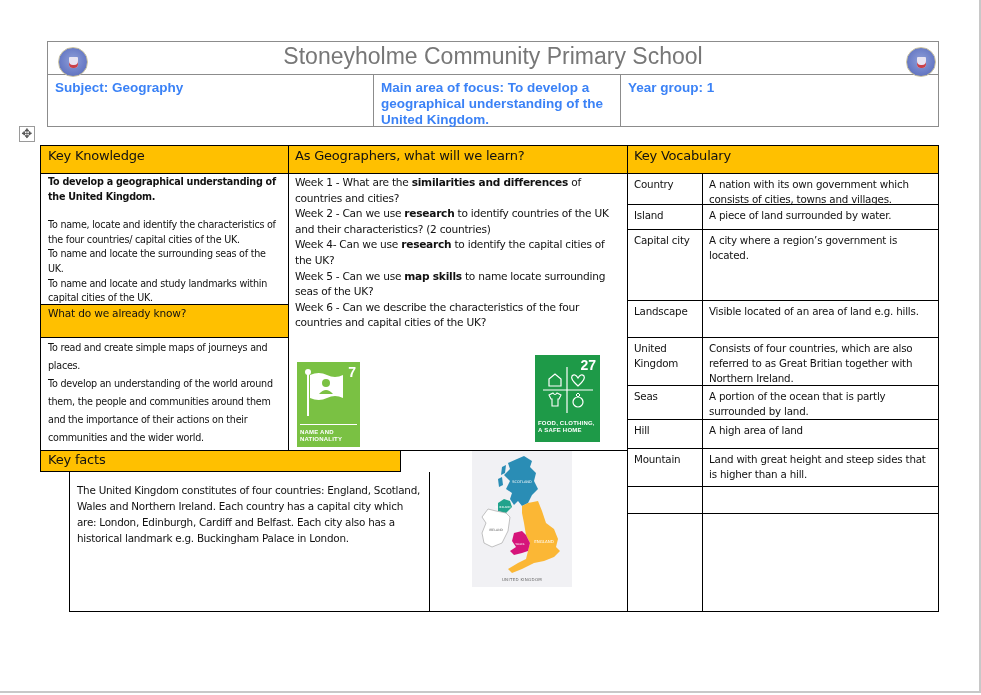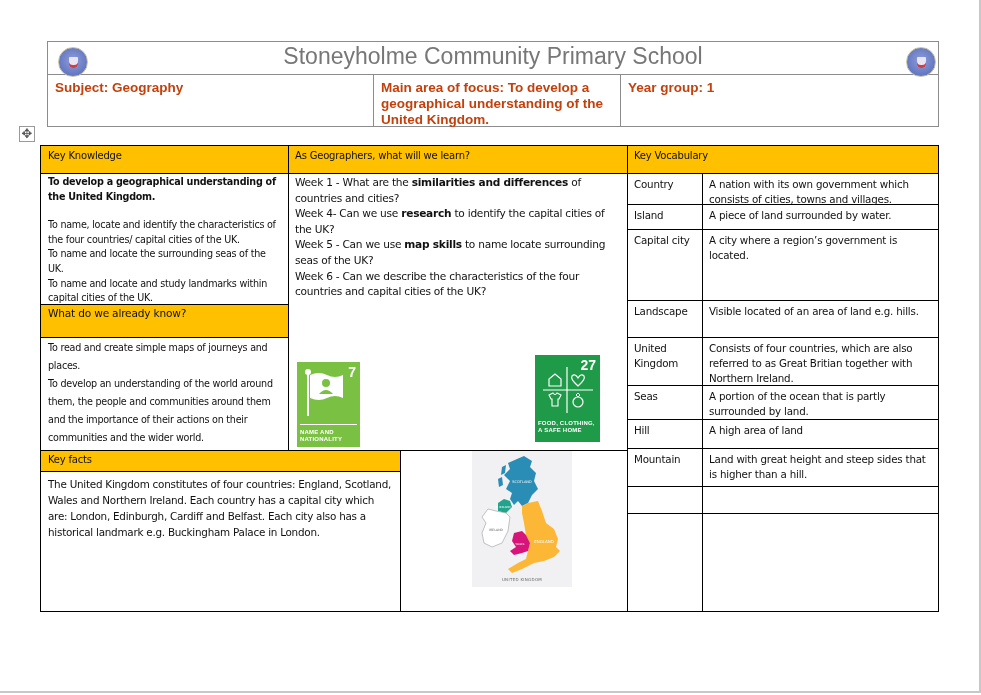--- a/index.html
+++ b/index.html
@@ -34,50 +34,50 @@
   .crest::after {
     content:""; position:absolute; left:10px; top:9px; width:9px; height:11px;
     background:#e8e4f2; border-radius:1px 1px 4px 4px;
     box-shadow: inset 0 -3px 0 #c9404a;
   }
   .crest-left { left:10px; }
   .crest-right { right:2px; }
   .hdr-cell {
     position:absolute; top:33px; height:52px; box-sizing:border-box;
     font-family:"Liberation Sans", sans-serif; font-weight:bold; font-size:13.5px;
-    color:#c2410c; line-height:16px; padding:5px 6px 0 7px;
+    color:#3b82f6; line-height:16px; padding:5px 6px 0 7px;
   }
   .hdr-subject { left:0; width:326px; border-right:1px solid #8c8c8c; }
   .hdr-focus { left:326px; width:247px; border-right:1px solid #8c8c8c; padding-left:7px; }
   .hdr-year { left:573px; width:318px; }
 
   .move-handle {
     position:absolute; left:19px; top:126px; width:16px; height:16px;
     border:1px solid #9a9a9a; box-sizing:border-box; background:#fff;
     font-size:13px; line-height:14px; text-align:center; color:#555;
   }
 
   
   .cell {
     position:absolute; box-sizing:border-box;
-    font-family:"DejaVu Sans", sans-serif; font-size:10px; color:#111;
+    font-family:"DejaVu Sans", sans-serif; font-size:13px; color:#111;
     line-height:15.2px; letter-spacing:-0.2px;
   }
   .yellow { background:#ffc000; }
   .bt { border-top:1px solid #000; }
   .bb { border-bottom:1px solid #000; }
   .bl { border-left:1px solid #000; }
   .br { border-right:1px solid #000; }
   .pad { padding:2px 5px 0 7px; }
 
   .kk-body { font-size:9.6px; line-height:14.6px; letter-spacing:-0.25px; }
   .wk-body { font-size:10.6px; line-height:15.6px; letter-spacing:-0.25px; padding:1px 5px 0 6px; }
   .wk-body b { font-weight:bold; }
   .wdk-body { font-size:9.6px; line-height:18px; letter-spacing:-0.25px; }
-  .kf-body { font-size:10.4px; line-height:16px; letter-spacing:-0.25px; padding:4px 6px 0 7px; }
+  .kf-body { font-size:10.4px; line-height:16px; letter-spacing:-0.25px; padding:10px 6px 0 7px;margin-left:29px; }
   .vocab { font-size:10.3px; line-height:15px; letter-spacing:-0.2px; padding:3px 4px 0 6px; }
   .vocab-term { padding-left:6px; }
 
   
   .badge7 {
     position:absolute; left:297px; top:362px; width:63px; height:85px; background:#7ac143;
   }
   .badge27 {
     position:absolute; left:535px; top:355px; width:65px; height:87px; background:#1e9a48;
   }
@@ -136,20 +136,21 @@
 <div class="cell bl br wdk-body pad" style="left:40px; top:338px; width:249px; height:112px; padding-top:1px;">
   <div>To read and create simple maps of journeys and places.</div>
   <div>To develop an understanding of the world around them, the people and communities around them and the importance of their actions on their communities and the wider world.</div>
 </div>
 
 <div class="cell yellow bt bb br pad" style="left:289px; top:145px; width:339px; height:29px; padding-left:6px;">
   <span>As Geographers, what will we learn?</span>
 </div>
 <div class="cell br wk-body" style="left:289px; top:174px; width:339px; height:276px;">
   <div><span>Week 1 - What are the </span><b>similarities and differences</b><span> of countries and cities?</span></div>
+  <div><span>Week 2 - Can we use </span><b>research</b><span> to identify countries of the UK and their characteristics? (2 countries)</span></div>
   <div><span>Week 4- Can we use </span><b>research</b><span> to identify the capital cities of the UK?</span></div>
   <div><span>Week 5 - Can we use </span><b>map skills</b><span> to name locate surrounding seas of the UK?</span></div>
   <div><span>Week 6 - Can we describe the characteristics of the four countries and capital cities of the UK?</span><b></b><span></span></div>
 </div>
 
 <div class="badge7">
   <span class="badge-num">7</span>
   <svg width="63" height="60" viewBox="0 0 63 60" style="position:absolute;left:0;top:0;">
     <circle cx="11" cy="10" r="3" fill="#fff"></circle>
     <rect x="10" y="10" width="2" height="44" fill="#fff"></rect>

